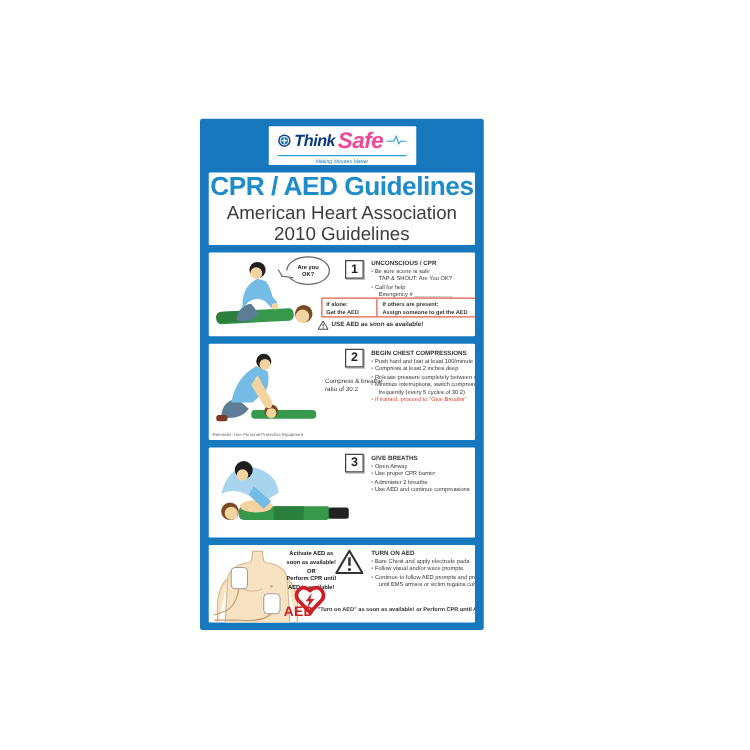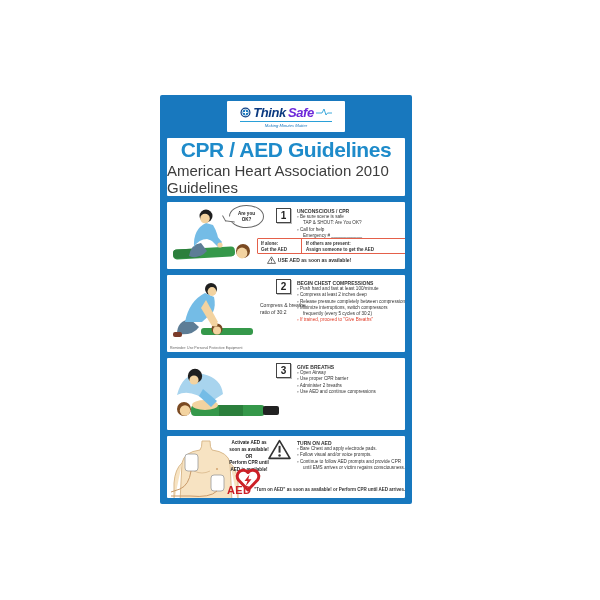--- a/index.html
+++ b/index.html
@@ -1,32 +1,32 @@
 <!DOCTYPE html>
 <html><head>
 <meta charset="utf-8">
 <style>
   * { margin:0; padding:0; box-sizing:border-box; }
   html,body { width:600px; height:600px; background:#ffffff; overflow:hidden;
               font-family:"Liberation Sans", sans-serif; }
-  .poster { position:absolute; left:160px; top:95px; width:252px; height:409px;
+  .poster { position:absolute; left:160px; top:95px; width:227px; height:409px;
             background:#1878be; padding:6px 7px; display:flex; flex-direction:column;
             gap:6px; border-radius:2px; }
   .box { background:#ffffff; border-radius:1px; position:relative; }
 
   
   .logo-box { flex:0 0 31px; width:118px; align-self:center; display:flex;
               flex-direction:column; align-items:center; justify-content:center; }
   .brandrow { display:flex; align-items:center; gap:2px; border-bottom:1px solid #2aa0d8; padding-bottom:1px; }
   .brand-think { font-style:italic; font-weight:900; font-size:13px; color:#0c3a80; letter-spacing:-0.4px; }
-  .brand-safe  { font-style:italic; font-weight:900; font-size:13px; color:#6d28d9; letter-spacing:-0.4px; }
+  .brand-safe  { font-style:italic; font-weight:900; font-size:18px; color:#ec4899; letter-spacing:-0.4px; }
   .tagline { font-size:4.2px; font-style:italic; color:#1878be; margin-top:1.5px; }
 
   
-  .title-box { flex:0 0 50px; display:flex; flex-direction:column; align-items:center; justify-content:center; }
+  .title-box { flex:0 0 50px; display:flex; flex-direction:column; align-items:center; justify-content:center;text-align:center; }
   .title-main { font-size:21px; font-weight:700; color:#1e8bca; letter-spacing:-0.4px; line-height:23px; }
   .title-sub  { font-size:15px; color:#3d3d3d; margin-top:1px; }
 
   
   .sec { overflow:hidden; }
   .sec1 { flex:0 0 67px; } .sec2 { flex:0 0 77px; } .sec3 { flex:0 0 72px; } .sec4 { flex:1; }
   .illus { position:absolute; }
   .numbox { position:absolute; width:15px; height:15px; background:#fff; border:1.5px solid #444;
             color:#222; font-weight:700; font-size:10px; display:flex; align-items:center;
             justify-content:center; box-shadow:1px 1px 0 #bbb; }
@@ -71,21 +71,21 @@
   .st3 { left:130px; top:6px; }
 
   
   .illus4 { left:3px; top:3px; }
   .activate { position:absolute; left:52px; top:4px; width:60px; text-align:center;
               font-size:4.6px; font-weight:700; color:#222; white-space:pre-line; line-height:6.8px; }
   .warn-lg { position:absolute; left:101px; top:3px; }
   .st4 { left:130px; top:4px; }
   .heart-icon { position:absolute; left:68px; top:32px; }
   .aedrow { position:absolute; left:60px; right:3px; bottom:3px; display:flex;
-            align-items:center; gap:3px; }
+            align-items:flex-start; gap:3px; }
   .aed-label { font-size:11px; font-weight:900; color:#cc2027; letter-spacing:0.3px; line-height:10px; }
   .footer4 { font-size:4.5px; font-weight:700; color:#333; white-space:nowrap; padding-bottom:1px; }
 </style>
 </head>
 <body>
 
 <div class="poster">
 
   <div class="box logo-box">
     <div class="brandrow">

